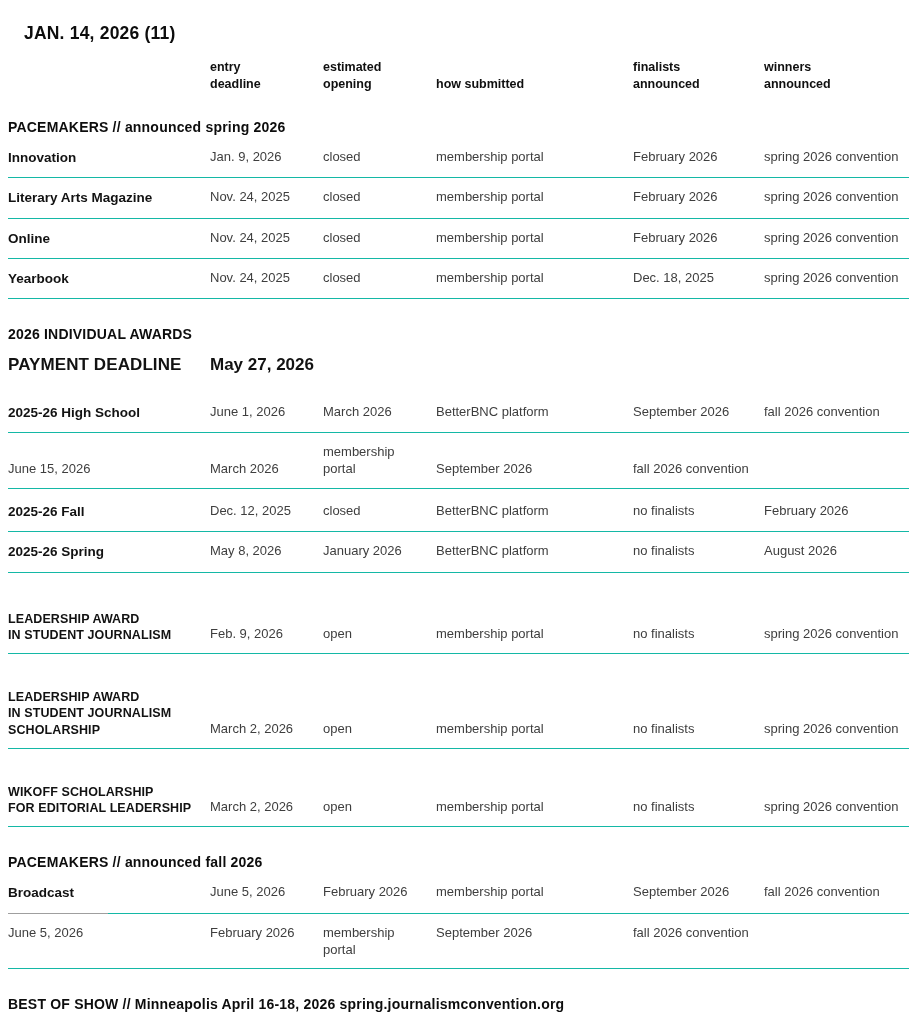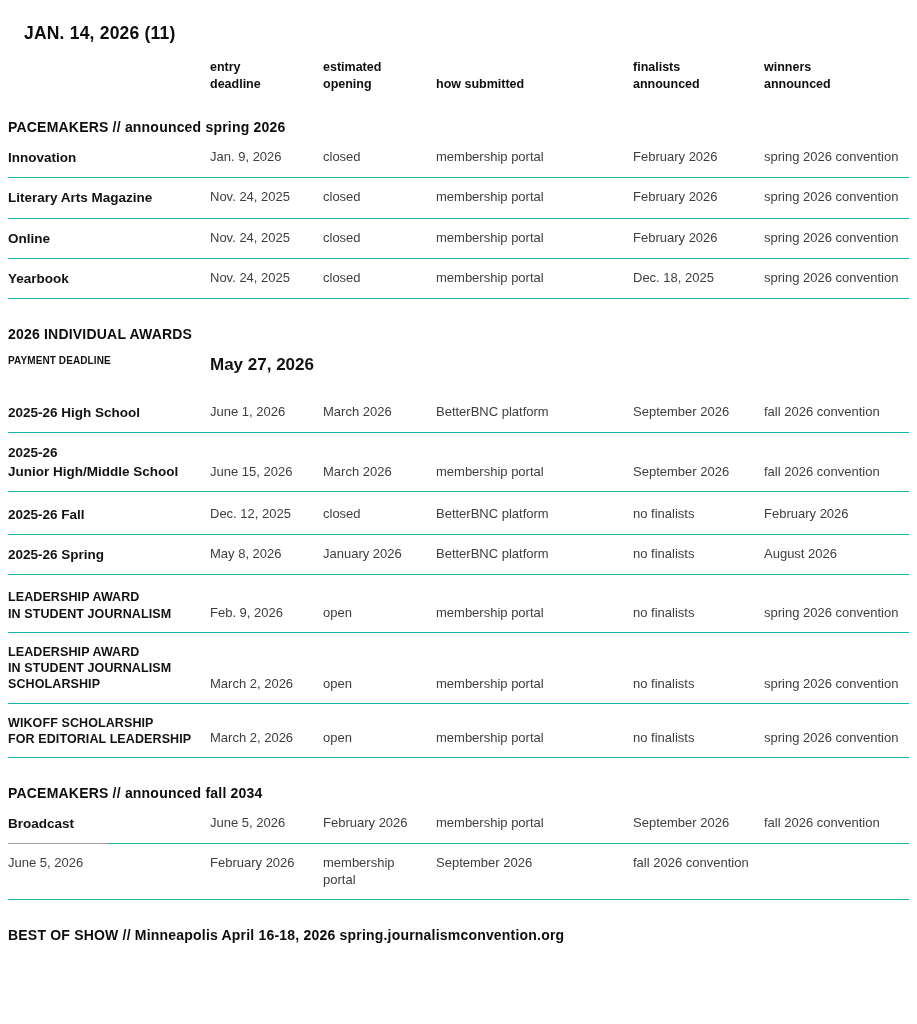--- a/index.html
+++ b/index.html
@@ -62,37 +62,37 @@
     padding-right: 8px;
   }
   .name {
     font-weight: 700;
     font-size: 13.5px;
     color: #121212;
     line-height: 1.35;
     white-space: pre-line;
     padding-right: 10px;
   }
-  .row.caps .name { font-size: 12.5px; line-height: 1.3; letter-spacing: 0.1px; }
+  .row.caps .name { font-size: 12.5px; line-height: 1.3; letter-spacing: 0.1px; margin-top: 24px; }
   .row.align-end { align-items: end; }
   .row.tall .name { line-height: 1.8; }
   .row.dark-left::after {
     content: "";
     position: absolute;
     left: 0; bottom: -1px;
     width: 100px; height: 1px;
     background: #9f9f9f;
   }
   .payment-row {
     padding: 13px 0 15px 0;
     align-items: start;
   }
   .payment-label {
     font-weight: 700;
-    font-size: 10px;
+    font-size: 17px;
     letter-spacing: 0.1px;
     color: #121212;
   }
   .payment-value {
     font-weight: 700;
     font-size: 17px;
     color: #121212;
   }
 </style>
 </head>
@@ -162,22 +162,20 @@
     <div class="rows">
       <div class="grid row">
         <div class="name">2025-26 High School</div>
         <div class="cell">June 1, 2026</div>
         <div class="cell">March 2026</div>
         <div class="cell">BetterBNC platform</div>
         <div class="cell">September 2026</div>
         <div class="cell">fall 2026 convention</div>
       </div>
       <div class="grid row align-end">
-        <div class="name">2025-26
-Junior High/Middle School</div>
         <div class="cell">June 15, 2026</div>
         <div class="cell">March 2026</div>
         <div class="cell">membership portal</div>
         <div class="cell">September 2026</div>
         <div class="cell">fall 2026 convention</div>
       </div>
     </div>
   </div>
 
   <div class="section">
@@ -228,21 +226,21 @@
         <div class="cell">March 2, 2026</div>
         <div class="cell">open</div>
         <div class="cell">membership portal</div>
         <div class="cell">no finalists</div>
         <div class="cell">spring 2026 convention</div>
       </div>
     </div>
   </div>
 
   <div class="section">
-    <h2 class="section-heading">PACEMAKERS // announced fall 2034</h2>
+    <h2 class="section-heading">PACEMAKERS // announced fall 2026</h2>
     <div class="rows">
       <div class="grid row dark-left">
         <div class="name">Broadcast</div>
         <div class="cell">June 5, 2026</div>
         <div class="cell">February 2026</div>
         <div class="cell">membership portal</div>
         <div class="cell">September 2026</div>
         <div class="cell">fall 2026 convention</div>
       </div>
       <div class="grid row tall">

